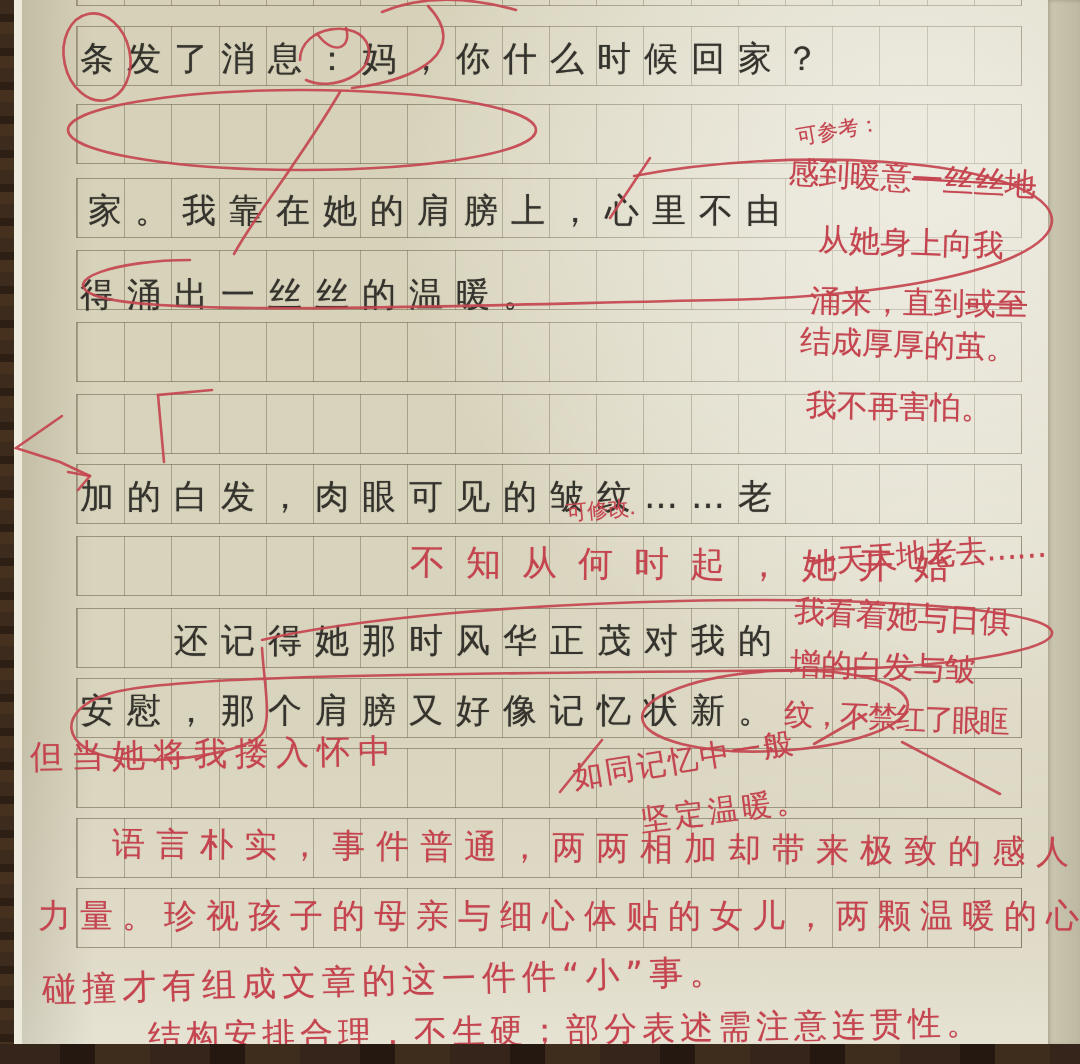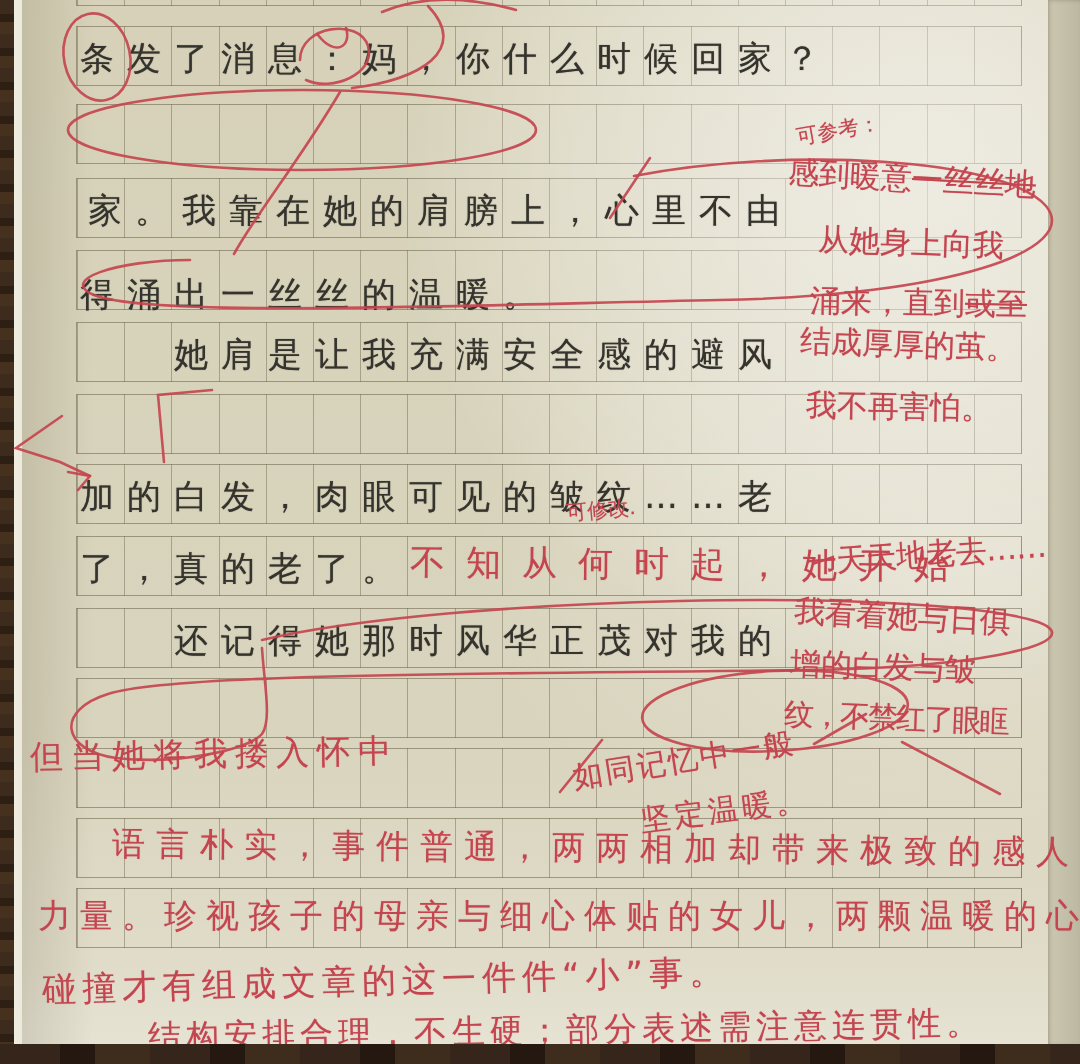--- a/index.html
+++ b/index.html
@@ -61,24 +61,23 @@
     <div class="grid-row" style="top:678px"></div>
     <div class="grid-row" style="top:748px"></div>
     <div class="grid-row" style="top:818px"></div>
     <div class="grid-row" style="top:888px"></div>
     <div class="glare"></div>
   </div>
 
   <div class="line black" style="left:80px;top:32px">条发了消息：妈，你什么时候回家？</div>
   <div class="line black" style="left:88px;top:184px">家。我靠在她的肩膀上，心里不由</div>
   <div class="line black" style="left:80px;top:268px">得涌出一丝丝的温暖。</div>
-  <div class="line black" style="left:80px;top:328px">　　她肩是让我充满安全感的避风</div>
   <div class="line black" style="left:80px;top:470px">加的白发，肉眼可见的皱纹……老</div>
-  <div class="line black" style="left:80px;top:542px">了，真的老了。</div>
   <div class="line black" style="left:80px;top:614px">　　还记得她那时风华正茂对我的</div>
+  <div class="line black" style="left:80px;top:684px">安慰，那个肩膀又好像记忆状新。</div>
 
   <div class="line red" style="left:566px;top:496px;font-size:21px;transform:rotate(-5deg)">可修改.</div>
   <div class="line red" style="left:410px;top:541px;font-size:35px;letter-spacing:21px;transform:rotate(.4deg)">不知从何时起，她开始</div>
   <div class="line red" style="left:30px;top:732px;font-size:33px;letter-spacing:8px;transform:rotate(-1deg)">但当她将我搂入怀中</div>
   <div class="line red" style="left:572px;top:740px;font-size:30px;letter-spacing:2px;transform:rotate(-9deg)">如同记忆中一般</div>
   <div class="line red" style="left:640px;top:790px;font-size:30px;letter-spacing:4px;transform:rotate(-7deg)">坚定温暖。</div>
 
   <div class="line red" style="left:796px;top:116px;font-size:21px;transform:rotate(-10deg)">可参考：</div>
   <div class="line red" style="left:788px;top:158px;font-size:31px;transform:rotate(3deg)">
     <span>感到暖意</span><span class="strike">一丝丝地</span>

